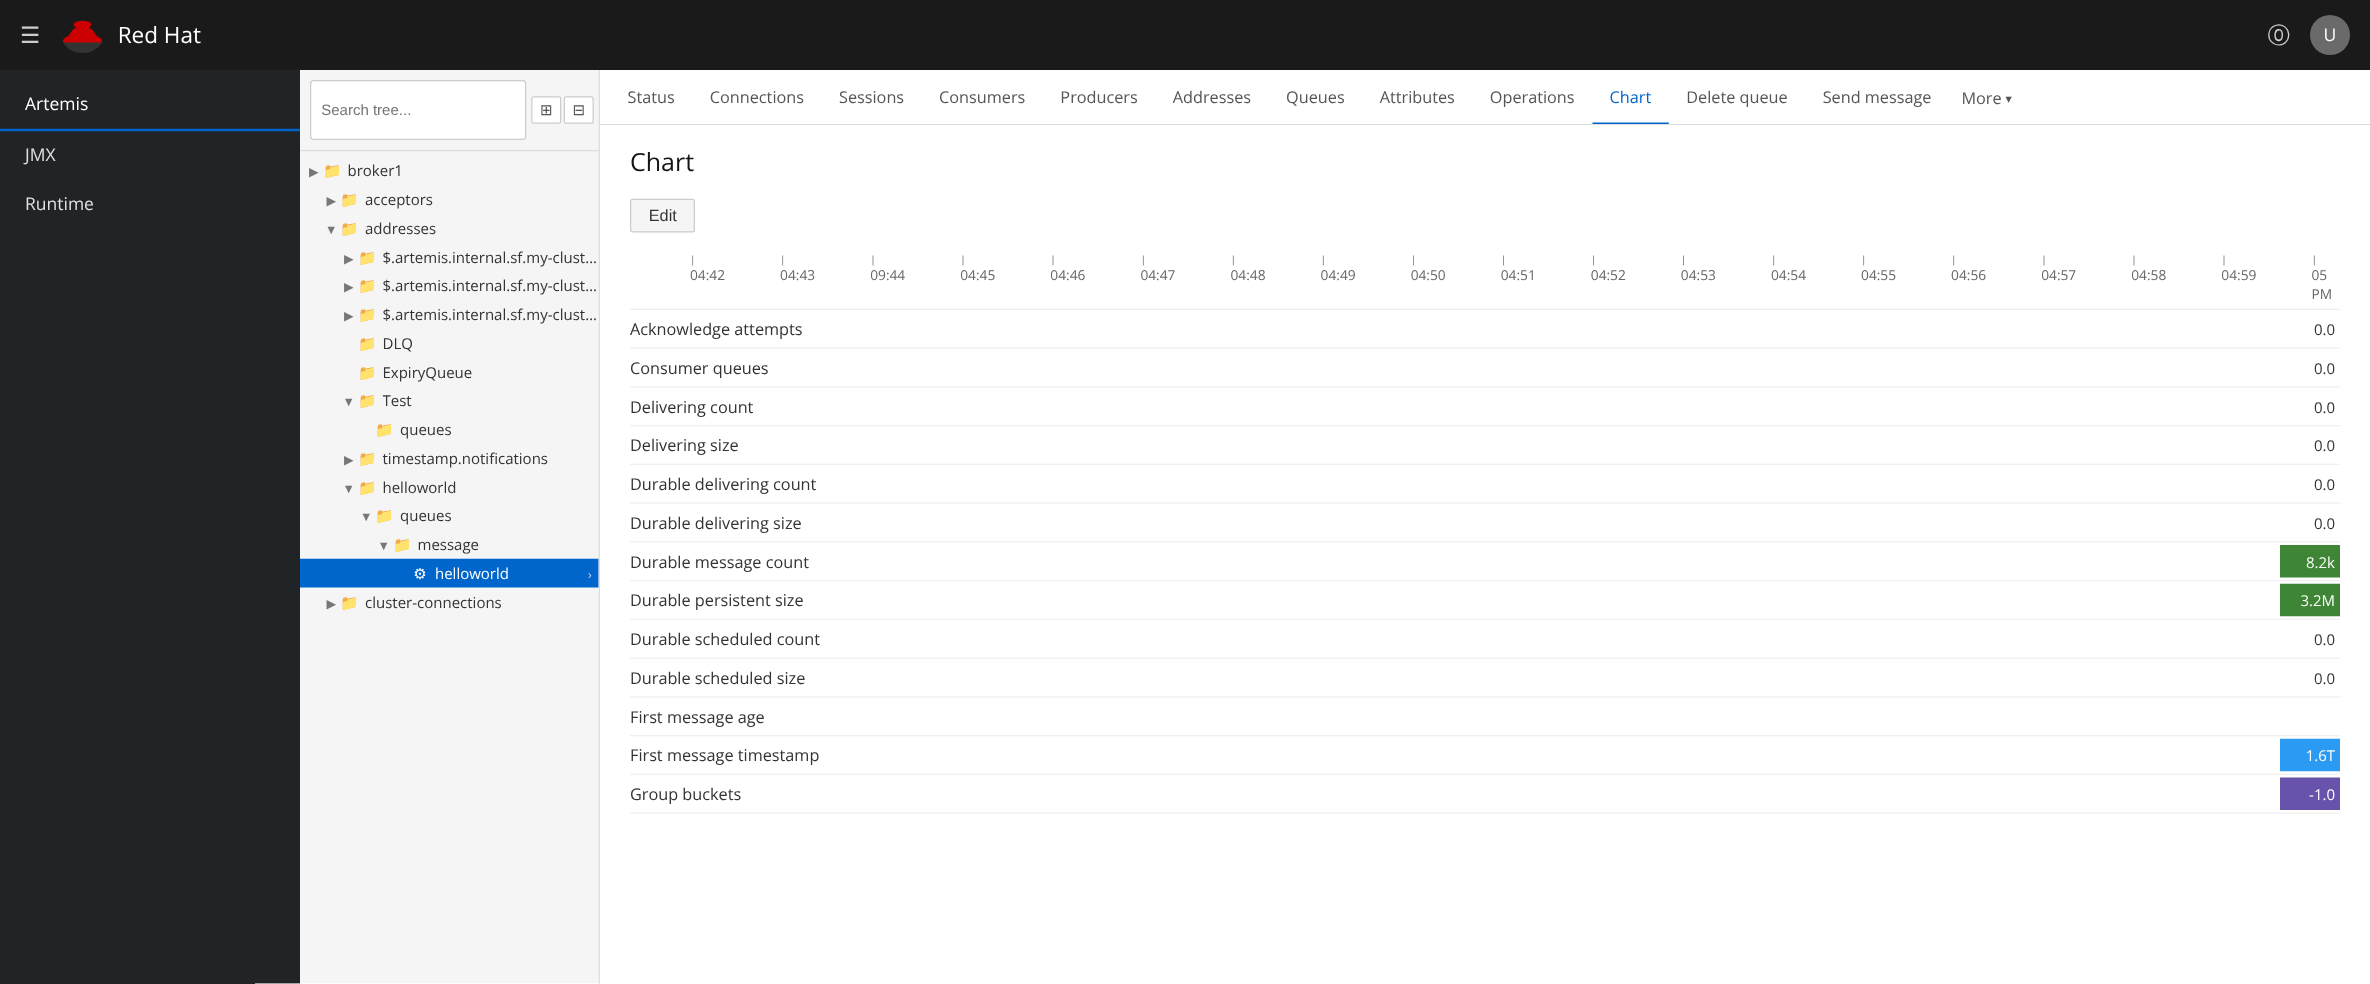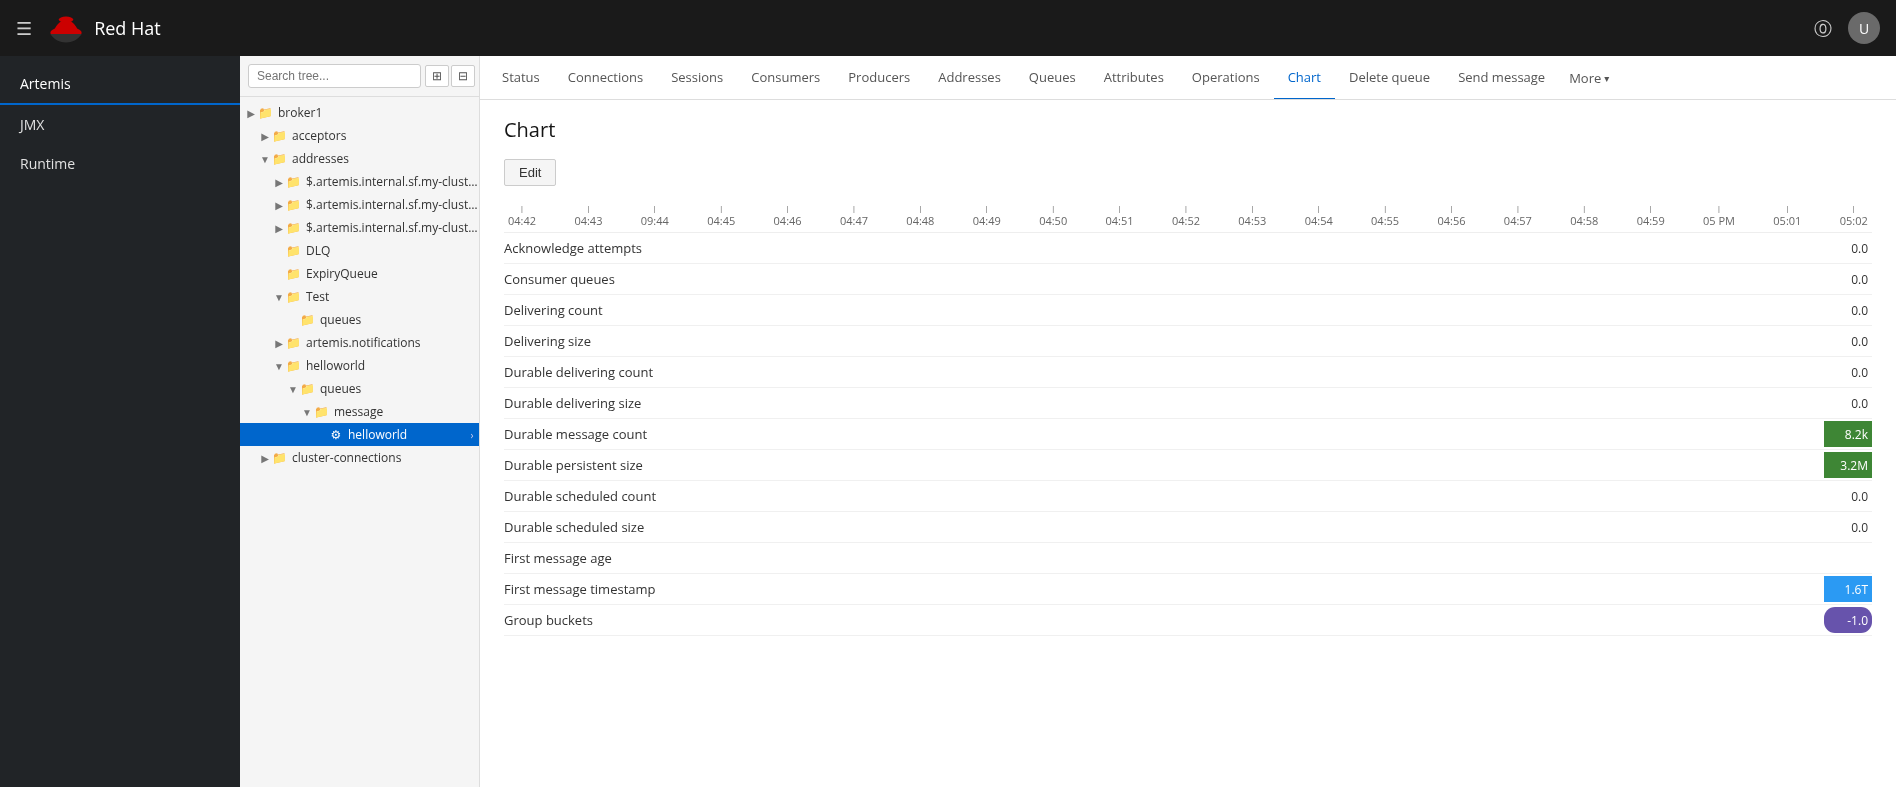--- a/index.html
+++ b/index.html
@@ -98,21 +98,21 @@
     }
     .tree-search {
       padding: 8px;
       display: flex;
       align-items: center;
       gap: 4px;
       border-bottom: 1px solid #ddd;
     }
     .tree-search input {
       flex: 1;
-      padding: 4px 8px;
+      padding: 16px 8px;
       border: 1px solid #ccc;
       border-radius: 3px;
       font-size: 12px;
       background: #fff;
     }
     .tree-search-icons {
       display: flex;
       gap: 2px;
     }
     .tree-icon-btn {
@@ -247,21 +247,21 @@
       margin-bottom: 0;
     }
     .timeline-ticks {
       display: flex;
       flex: 1;
       justify-content: space-between;
       padding: 0 4px;
     }
     .timeline-tick {
       position: relative;
-      text-align: center;
+      margin-left: 44px;
     }
     .timeline-tick::before {
       content: '|';
       display: block;
       font-size: 8px;
     }
 
     
     .chart-rows {
       width: 100%;
@@ -396,21 +396,21 @@
           <span class="tree-label">Test</span>
         </div>
         <div class="tree-node" style="padding-left: 46px;">
           <span class="tree-arrow"></span>
           <span class="tree-folder-icon" style="margin-right: 4px;">📁</span>
           <span class="tree-label">queues</span>
         </div>
         <div class="tree-node" style="padding-left: 32px;">
           <span class="tree-arrow">▶</span>
           <span class="tree-folder-icon" style="margin-right: 4px;">📁</span>
-          <span class="tree-label">artemis.notifications</span>
+          <span class="tree-label">timestamp.notifications</span>
         </div>
         <div class="tree-node" style="padding-left: 32px;">
           <span class="tree-arrow">▼</span>
           <span class="tree-folder-icon" style="margin-right: 4px;">📁</span>
           <span class="tree-label">helloworld</span>
         </div>
         <div class="tree-node" style="padding-left: 46px;">
           <span class="tree-arrow">▼</span>
           <span class="tree-folder-icon" style="margin-right: 4px;">📁</span>
           <span class="tree-label">queues</span>
@@ -553,19 +553,19 @@
           </div>
           <div class="chart-row">
             <div class="chart-row-label">First message timestamp</div>
             <div class="chart-row-bar-area">
               <div class="chart-bar bar-blue" style="width: 48px; padding-left: 44px;">1.6T</div>
             </div>
           </div>
           <div class="chart-row">
             <div class="chart-row-label">Group buckets</div>
             <div class="chart-row-bar-area">
-              <div class="chart-bar bar-negative" style="width: 48px; border-radius: 11px;">-1.0</div>
+              <div class="chart-bar bar-negative" style="width: 48px;">-1.0</div>
             </div>
           </div>
         </div>
     </div>
   </div>
 </div>
 
 </body></html>

